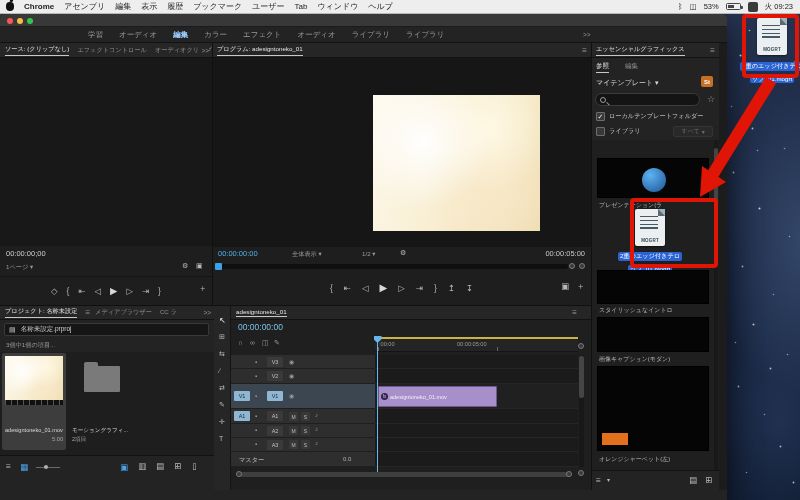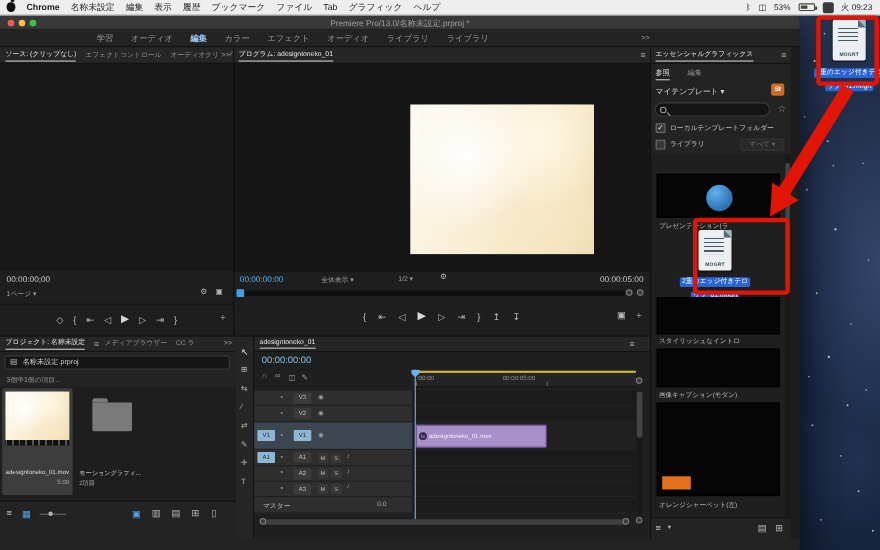--- a/index.html
+++ b/index.html
@@ -139,45 +139,44 @@
       <span class="blue-pill">ップ_01.mogrt</span>
     </div>
   </div>
 
   <div class="window p"></div>
 
   <div class="menubar p">
     <div class="left">
       <span class="apple"></span>
       <span style="font-weight:bold;">Chrome</span>
-      <span>名称未設定</span>
+      <span>アセンブリ</span>
       <span>編集</span>
       <span>表示</span>
       <span>履歴</span>
       <span>ブックマーク</span>
-      <span>ファイル</span>
+      <span>ユーザー</span>
       <span>Tab</span>
-      <span>グラフィック</span>
+      <span>ウィンドウ</span>
       <span>ヘルプ</span>
     </div>
     <div class="right">
       <span>ᛒ</span>
       <span>◫</span>
       <span>53%</span>
       <span class="batt"></span>
       <span class="inputsq"></span>
       <span>火 09:23</span>
     </div>
   </div>
 
   <div class="titlebar p">
     <span class="tl" style="left:7px;background:#fc5753;"></span>
     <span class="tl" style="left:17px;background:#fdbc40;"></span>
     <span class="tl" style="left:27px;background:#33c748;"></span>
-    <span class="title-text nw">Premiere Pro/13.0/名称未設定.prproj *</span>
   </div>
 
   <div class="wsbar p">
     <span>学習</span>
     <span>オーディオ</span>
     <span class="active">編集</span>
     <span>カラー</span>
     <span>エフェクト</span>
     <span>オーディオ</span>
     <span>ライブラリ</span>

